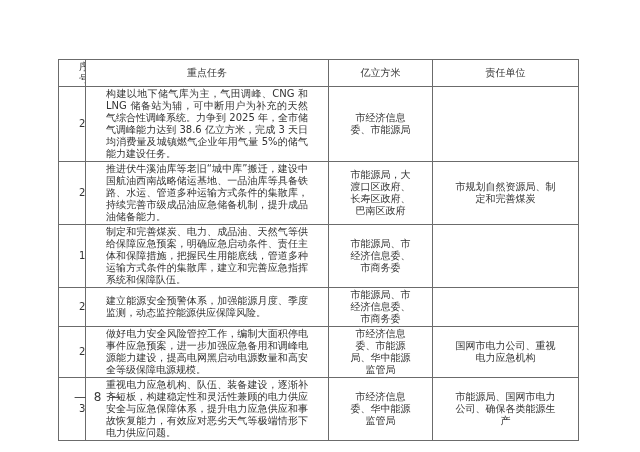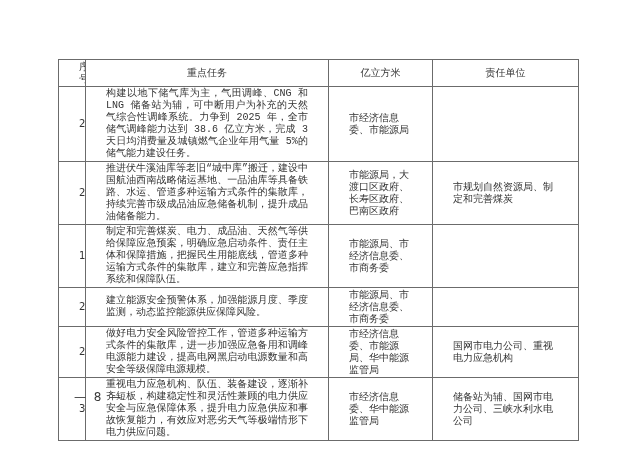--- a/index.html
+++ b/index.html
@@ -40,25 +40,24 @@
   }
   col.c-no   { width: 27px;  }
   col.c-task { width: 243px; }
   col.c-lead { width: 104px; }
   col.c-resp { width: 146px; }
   td.cell-no {
     text-align: center;
   }
   td.cell-task {
     text-align: justify;
-    font-family: Liberation Mono, monospace;
   }
   td.cell-lead,
   td.cell-resp {
-    text-align: left;
+    text-align: center;
   }
   tr.r-h4 { height: 46px; }
   tr.r-h4b { height: 47px; }
   tr.r-h3 { height: 35px; }
   tr.r-h2 { height: 23px; }
   .footer-page-number {
     position: absolute;
     left: 74px;
     top: 390px;
     font-size: 12px;
@@ -106,28 +105,28 @@
         <td class="cell-resp"></td>
       </tr>
       <tr class="r-h2">
         <td class="cell-no">23</td>
         <td class="cell-task">建立能源安全预警体系，加强能源月度、季度监测，动态监控能源供应保障风险。</td>
         <td class="cell-lead">市能源局、市经济信息委、市商务委</td>
         <td class="cell-resp"></td>
       </tr>
       <tr class="r-h3">
         <td class="cell-no">26</td>
-        <td class="cell-task">做好电力安全风险管控工作，管道多种运输方式条件的集散库，进一步加强应急备用和调峰电源能力建设，提高电网黑启动电源数量和高安全等级保障电源规模。</td>
+        <td class="cell-task">做好电力安全风险管控工作，编制大面积停电事件应急预案，进一步加强应急备用和调峰电源能力建设，提高电网黑启动电源数量和高安全等级保障电源规模。</td>
         <td class="cell-lead">市经济信息委、市能源局、华中能源监管局</td>
         <td class="cell-resp">国网市电力公司、重视电力应急机构</td>
       </tr>
       <tr class="r-h4b">
         <td class="cell-no">35</td>
         <td class="cell-task">重视电力应急机构、队伍、装备建设，逐渐补齐短板，构建稳定性和灵活性兼顾的电力供应安全与应急保障体系，提升电力应急供应和事故恢复能力，有效应对恶劣天气等极端情形下电力供应问题。</td>
         <td class="cell-lead">市经济信息委、华中能源监管局</td>
-        <td class="cell-resp">储备站为辅、国网市电力公司、三峡水利水电公司</td>
+        <td class="cell-resp">市能源局、国网市电力公司、确保各类能源生产</td>
       </tr>
     </tbody>
   </table>
 
   <div class="footer-page-number">— 8 —</div>
 
 </div>
 
 </body></html>

